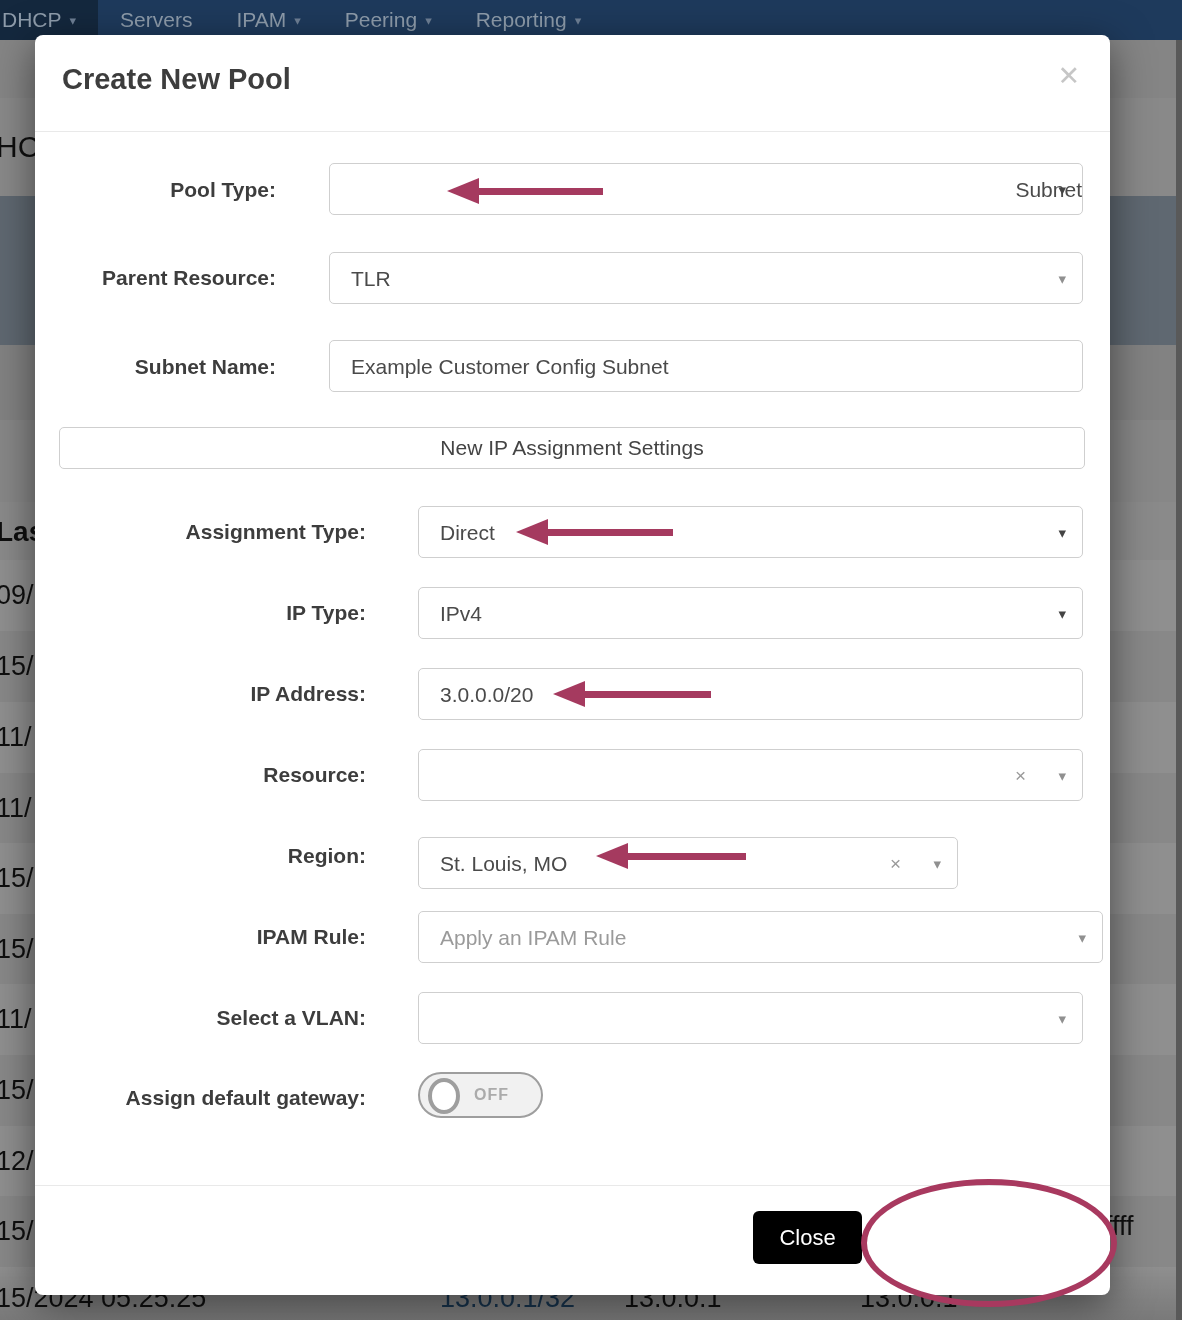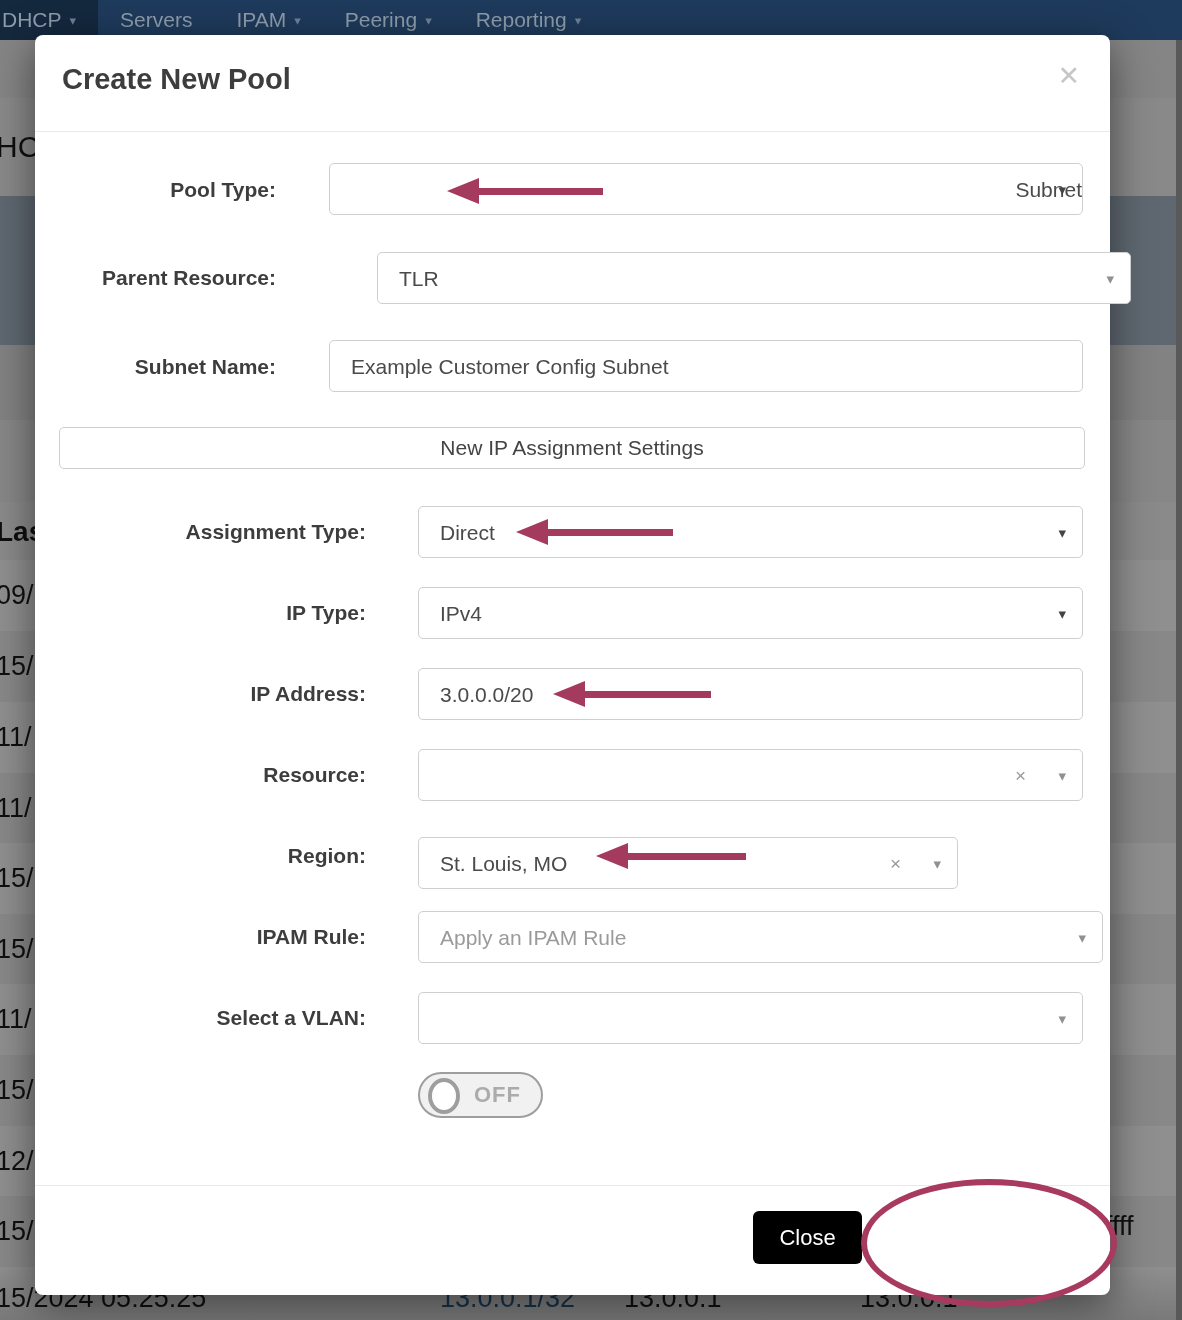--- a/index.html
+++ b/index.html
@@ -39,21 +39,21 @@
   .caret.gray{color:#909090;}
   .clear-x{position:absolute;right:56px;top:0;height:52px;line-height:52px;font-size:19px;color:#9a9a9a;}
   .section-hdr{position:absolute;border:1px solid #cfcfcf;border-radius:5px;background:#fff;
                font-size:21px;color:#444;text-align:center;line-height:40px;}
   
   .toggle{position:absolute;width:125px;height:46px;border:2px solid #9e9e9e;border-radius:25px;
           background:#f1f1f1;box-sizing:border-box;}
   .knob{position:absolute;left:8px;top:4px;width:32px;height:36px;border:4px solid #9e9e9e;
         border-radius:50%;background:#fff;box-sizing:border-box;}
   .toggle-label{position:absolute;left:54px;top:0;height:42px;line-height:42px;
-                font-size:22px;font-weight:bold;color:#ababab;letter-spacing:1px;}
+                font-size:16px;font-weight:bold;color:#ababab;letter-spacing:1px;}
   
   .btn{position:absolute;height:53px;border:none;border-radius:6px;color:#fff;font-size:22px;
        font-family:inherit;cursor:pointer;}
   .btn-close{background:#000000;}
   .btn-save{background:#4478ad;}
   
   .arrow{position:absolute;height:26px;}
   .arrow .head{position:absolute;left:0;top:0;width:0;height:0;
                border-top:13px solid transparent;border-bottom:13px solid transparent;}
   .arrow .shaft{position:absolute;left:26px;top:10px;height:7px;right:0;}
@@ -147,21 +147,21 @@
 
 <div class="layer">
 
   <div class="flabel" style="left:60px;top:178px;width:216px;">Pool Type:</div>
   <div class="fbox" style="left:329px;top:163px;width:754px;text-align:right;">
     <span class="val">Subnet</span>
     <span class="caret">▾</span>
   </div>
 
   <div class="flabel" style="left:60px;top:266px;width:216px;">Parent Resource:</div>
-  <div class="fbox" style="left:329px;top:252px;width:754px;margin-left:48px;">
+  <div class="fbox" style="left:329px;top:252px;width:754px;">
     <span class="val">TLR</span>
     <span class="caret gray">▾</span>
   </div>
 
   <div class="flabel" style="left:60px;top:355px;width:216px;">Subnet Name:</div>
   <div class="fbox" style="left:329px;top:340px;width:754px;">
     <span class="val">Example Customer Config Subnet</span>
   </div>
 
   <div class="section-hdr" style="left:59px;top:427px;width:1024px;height:40px;">New IP Assignment Settings</div>
@@ -202,20 +202,21 @@
     <span class="val ph">Apply an IPAM Rule</span>
     <span class="caret gray">▾</span>
   </div>
 
   <div class="flabel" style="left:60px;top:1006px;width:306px;">Select a VLAN:</div>
   <div class="fbox" style="left:418px;top:992px;width:665px;">
     <span class="val"></span>
     <span class="caret gray">▾</span>
   </div>
 
+  <div class="flabel" style="left:60px;top:1086px;width:306px;">Assign default gateway:</div>
   <div class="toggle" style="left:418px;top:1072px;">
     <span class="knob"></span>
     <span class="toggle-label">OFF</span>
   </div>
 
   <button class="btn btn-close" style="left:753px;top:1211px;width:109px;">Close</button>
 
   <div class="arrow" style="left:447px;top:178px;width:156px;">
     <span class="head" style="border-right:32px solid #a53a5f;"></span>
       <span class="shaft" style="background:#a53a5f;"></span>

